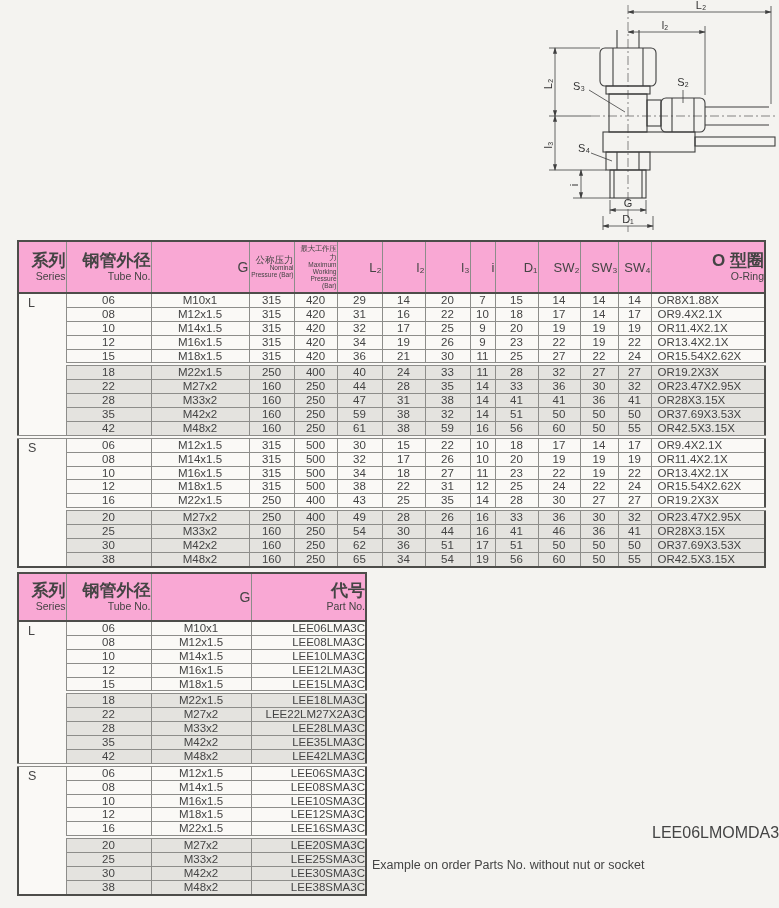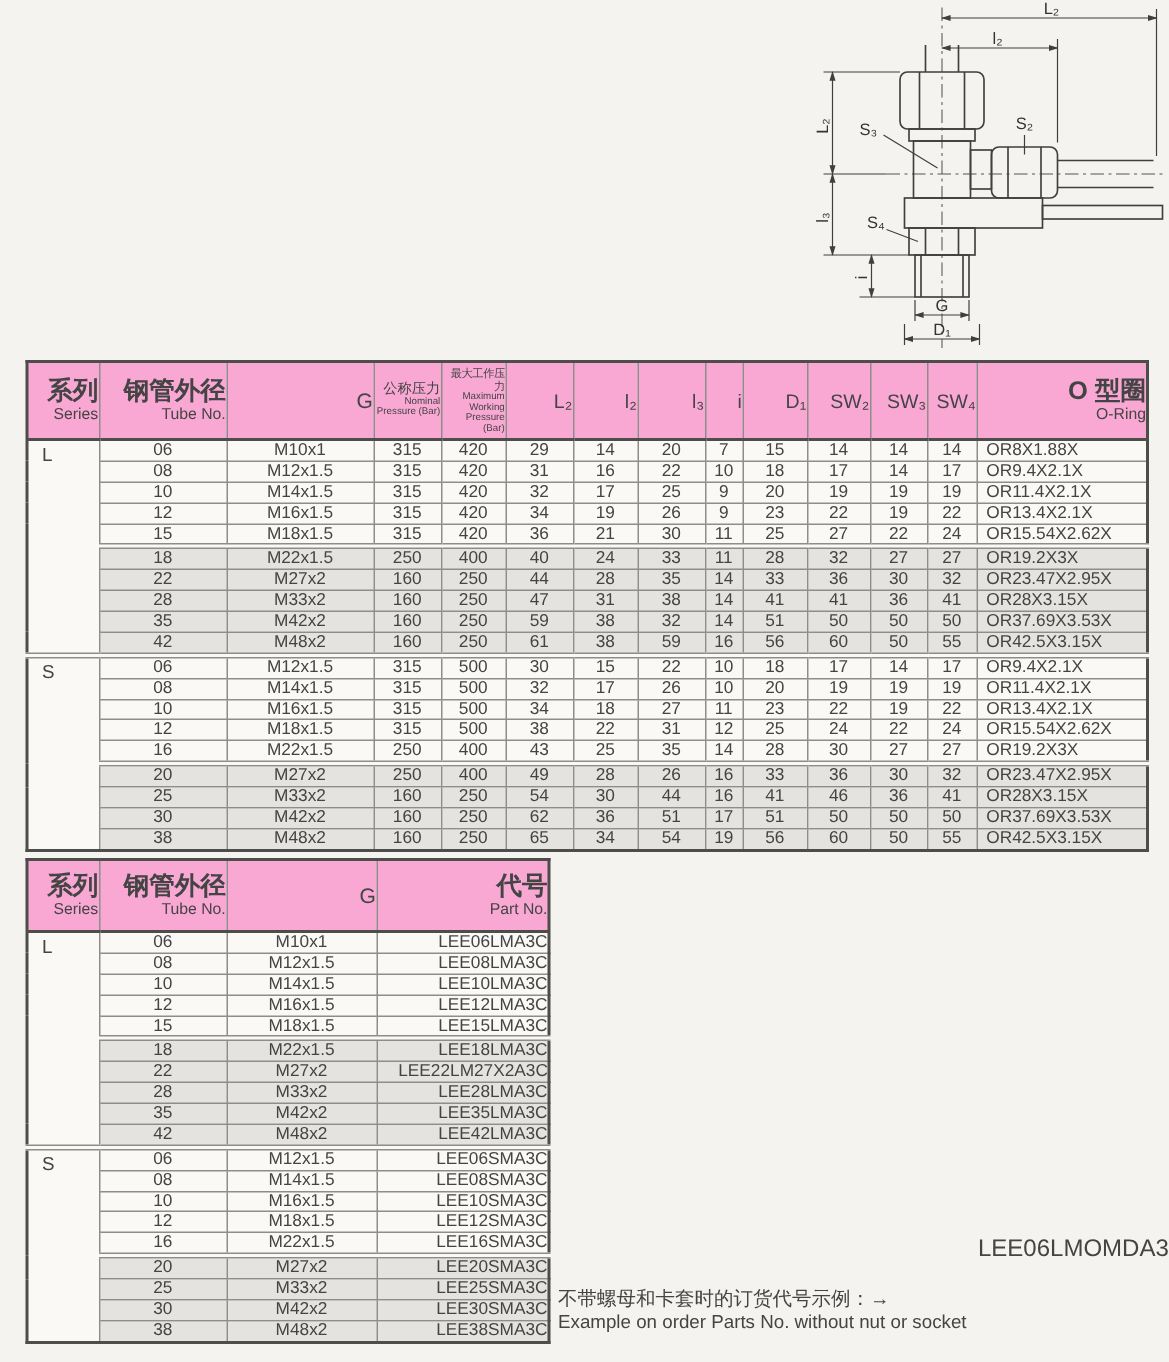--- a/index.html
+++ b/index.html
@@ -603,18 +603,17 @@
         </tr>
         <tr class="shaded">
           <td>38</td>
           <td>M48x2</td>
           <td>LEE38SMA3C</td>
         </tr>
       </tbody>
   </table>
 
   <div id="footer-note">
-    <div class="cn">不带螺母和卡套时的订货代号示例：→</div>
     <div class="en">Example on order Parts No. without nut or socket</div>
   </div>
   <div id="example-code">LEE06LMOMDA3C</div>
 
 </div>
 
 </body></html>

